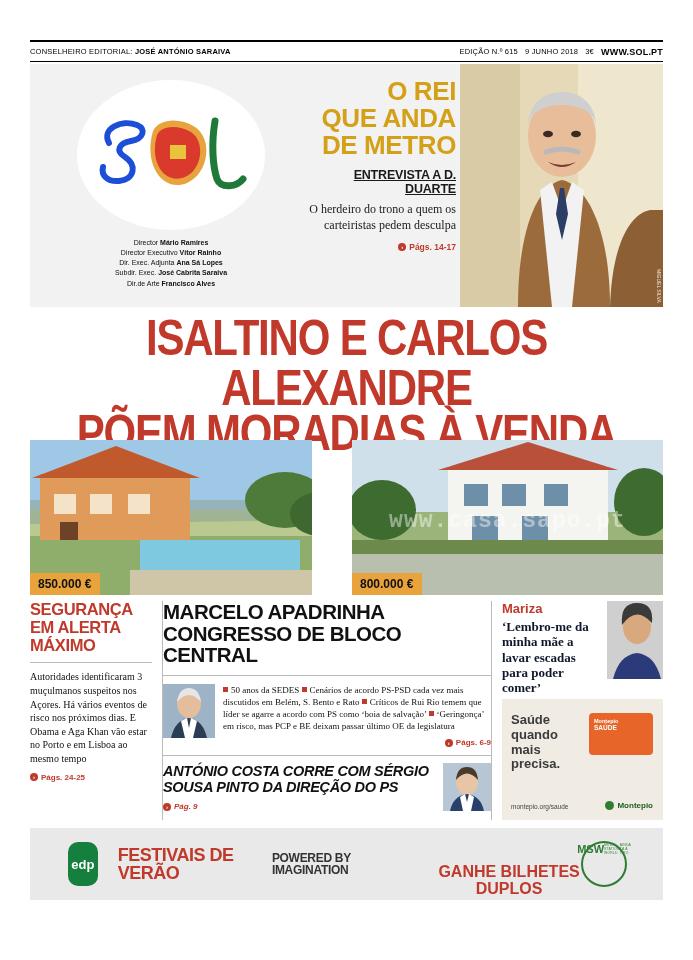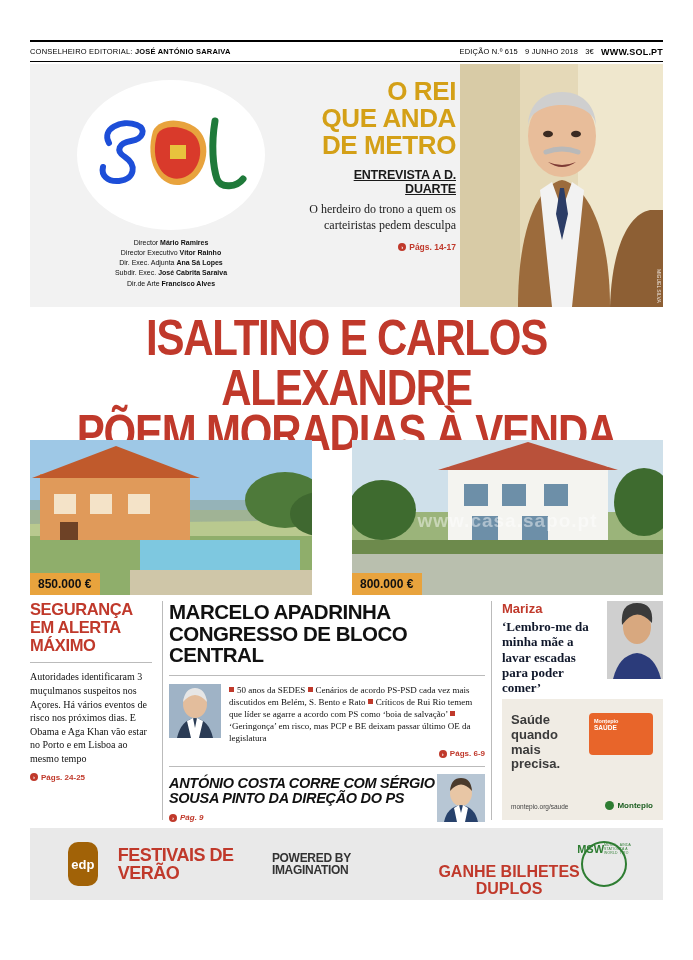--- a/index.html
+++ b/index.html
@@ -106,22 +106,22 @@
   }
   .house.left { left: 0; width: 282px; }
   .house.right { left: 322px; width: 311px; }
   .price-tag {
     position: absolute; left: 0; bottom: 0; background: #e8a33d;
     color: #111; font-weight: 700; font-size: 12px;
     padding: 4px 9px 4px 8px;
   }
   .watermark {
     position: absolute; left: 50%; top: 52%; transform: translate(-50%,-50%);
-    font-size: 19px; color: rgba(255,255,255,.45); font-weight: 700;
-    letter-spacing: 1px; white-space: nowrap;
+    font-size: 23px; color: rgba(255,255,255,.45); font-weight: 700;
+    letter-spacing: 1px; white-space: nowrap; font-family: Liberation Mono, monospace;
   }
 
   
   .lower { position: absolute; top: 601px; left: 30px; width: 633px; height: 219px; }
 
   .col-left { position: absolute; left: 0; top: 0; width: 122px; height: 219px; }
   .col-left h2 {
     font-weight: 700; font-size: 16.5px; line-height: 1.08; color: #c0392b;
     letter-spacing: -0.4px;
   }
@@ -130,35 +130,35 @@
     font-family: "Liberation Serif", serif;
     font-size: 10px; line-height: 1.36; color: #111;
   }
   .col-left .pages {
     margin-top: 7px; font-size: 8px; font-weight: 700; color: #c0392b;
     display: flex; align-items: center; gap: 3px;
   }
 
   .col-mid {
     position: absolute; left: 132px; top: 0; width: 330px; height: 219px;
-    border-left: 1px solid #bbb; border-right: 1px solid #bbb; padding: 0 6px;
+    border-left: 1px solid #bbb; border-right: 1px solid #bbb; padding: 0 0;
   }
   .col-mid h2 {
     font-weight: 700; font-size: 20.5px; line-height: 1.06; color: #111;
     letter-spacing: -0.5px;
   }
   .mid-rule { border-top: 1px solid #bbb; margin: 9px 0 8px; }
   .mid-body { display: flex; gap: 8px; }
   .mid-thumb { width: 52px; height: 54px; flex: 0 0 52px; overflow: hidden; background: #b9c4d0; }
   .mid-bullets {
     font-family: "Liberation Serif", serif;
     font-size: 9px; line-height: 1.34; color: #111;
   }
   .sq { display: inline-block; width: 5px; height: 5px; background: #c0392b; margin-right: 3px; vertical-align: 1px; }
-  .mid-pages { margin-top: 5px; text-align: right; font-size: 8px; font-weight: 700; color: #c0392b; display: flex; justify-content: flex-end; align-items: center; gap: 3px; }
+  .mid-pages { text-align: right; font-size: 8px; font-weight: 700; color: #c0392b; display: flex; justify-content: flex-end; align-items: center; gap: 3px; }
   .mid-rule2 { border-top: 1px solid #bbb; margin: 8px 0 7px; }
   .mid-second { display: flex; gap: 0; align-items: flex-end; font-style: italic; }
   .mid-second h3 {
     font-weight: 700; font-size: 14.5px; line-height: 1.1; color: #111; letter-spacing: -0.3px;
   }
   .mid-second .pg { margin-top: 6px; font-size: 8px; font-weight: 700; color: #c0392b; display: flex; align-items: center; gap: 3px; }
   .mid-thumb2 { width: 48px; height: 48px; flex: 0 0 48px; overflow: hidden; background: #cfd8e0; }
 
   .col-right { position: absolute; left: 472px; top: 0; width: 161px; height: 219px; }
   .mariza-name { font-weight: 700; font-size: 13px; color: #c0392b; }
@@ -192,21 +192,21 @@
     display: flex; align-items: center; gap: 3px;
   }
   .ad-logo .dot { width: 9px; height: 9px; border-radius: 50%; background: #2e7d32; display: inline-block; }
 
   
   .bottom-ad {
     position: absolute; top: 828px; left: 30px; width: 633px; height: 72px;
     background: #e9e9e9; display: flex; align-items: center;
   }
   .edp-logo {
-    margin-left: 38px; width: 44px; height: 44px; border-radius: 10px; background: #a16207;
+    margin-left: 38px; width: 44px; height: 44px; border-radius: 10px; background: #15803d;
     color: #fff; font-weight: 700; font-size: 13px; display: flex; align-items: center; justify-content: center;
   }
   .festivais {
     margin-left: 20px; font-weight: 700; font-size: 18px; line-height: 1.0; color: #c0392b; letter-spacing: -0.5px;
   }
   .powered {
     margin-left: 31px; font-weight: 700; font-size: 12px; line-height: 1.04; color: #333; letter-spacing: -0.3px;
   }
   .ganhe {
     margin-left: 58px; font-weight: 700; font-size: 16px; line-height: 1.08; color: #c0392b; text-align: center; margin-top: 32px;

